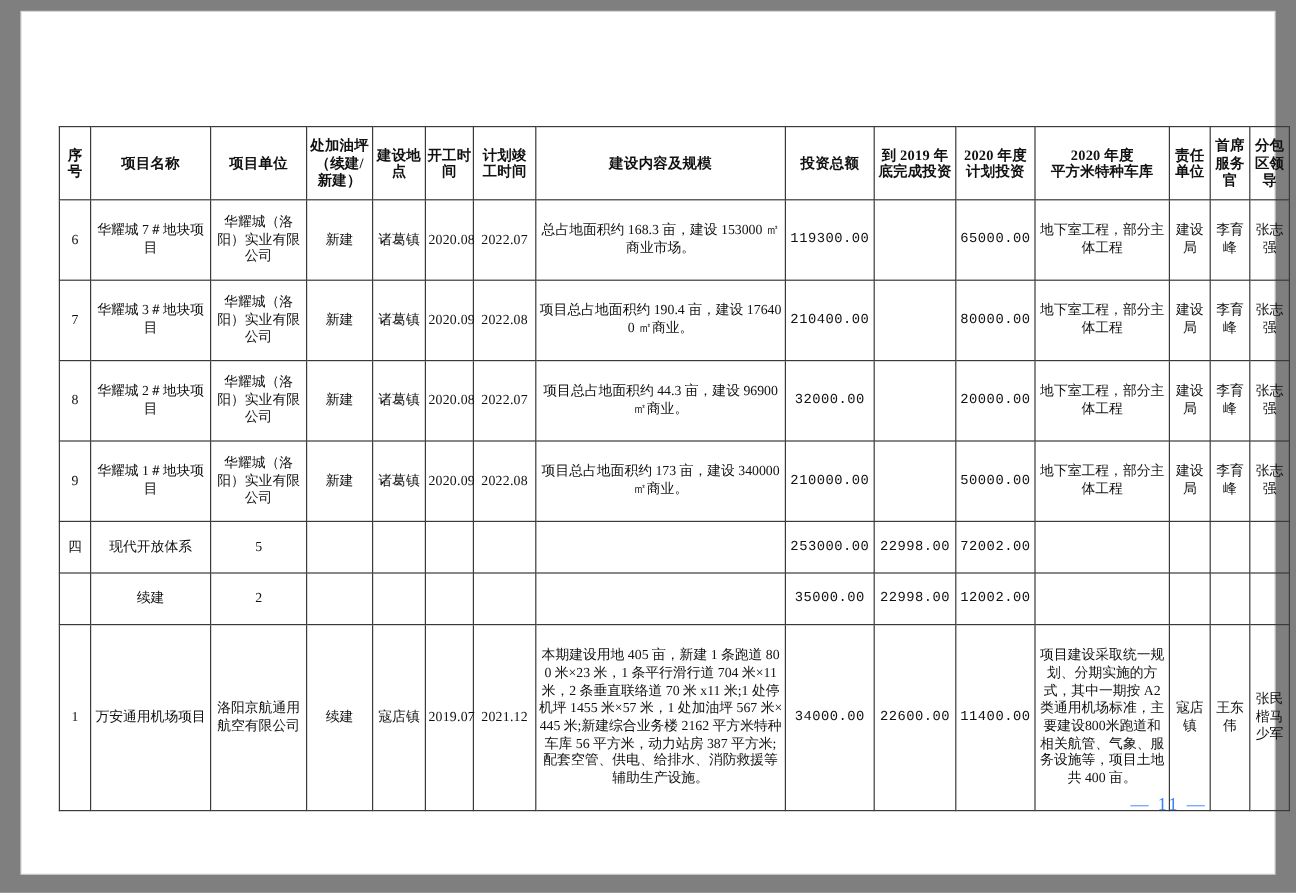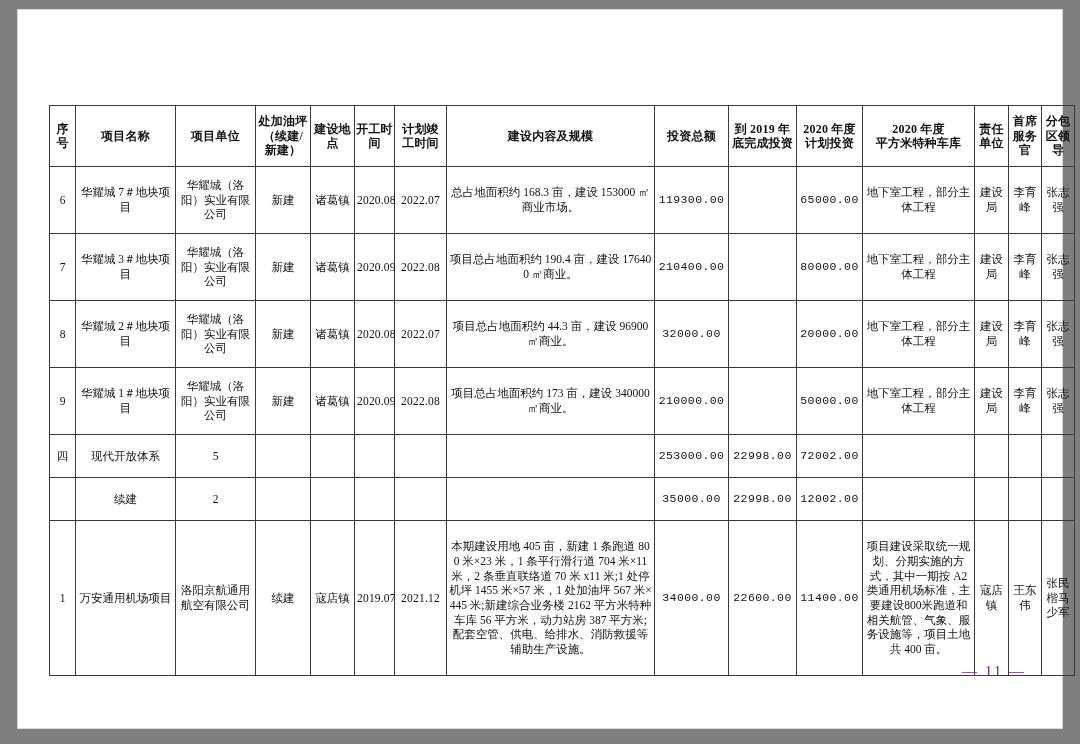--- a/index.html
+++ b/index.html
@@ -74,24 +74,24 @@
   }
   tr.row-tall td { height: 62px; }
   tr.row-sum td { height: 38px; }
   tr.row-big td { height: 150px; vertical-align: middle; }
   thead tr th { height: 52px; }
   .narrow-vert {
     letter-spacing: 0px;
   }
   #page-footer {
     position: absolute;
-    right: 36px;
+    right: 56px;
     bottom: 48px;
     font-size: 15px;
-    color: #701a75;
+    color: #3b82f6;
     letter-spacing: 2px;
     font-family: "Liberation Serif", "DejaVu Serif", serif;
   }
   td.date-cell { font-size: 11px; letter-spacing: 0.2px; white-space: nowrap; }
 </style>
 </head>
 <body>
 
 <div id="page-sheet">
 

